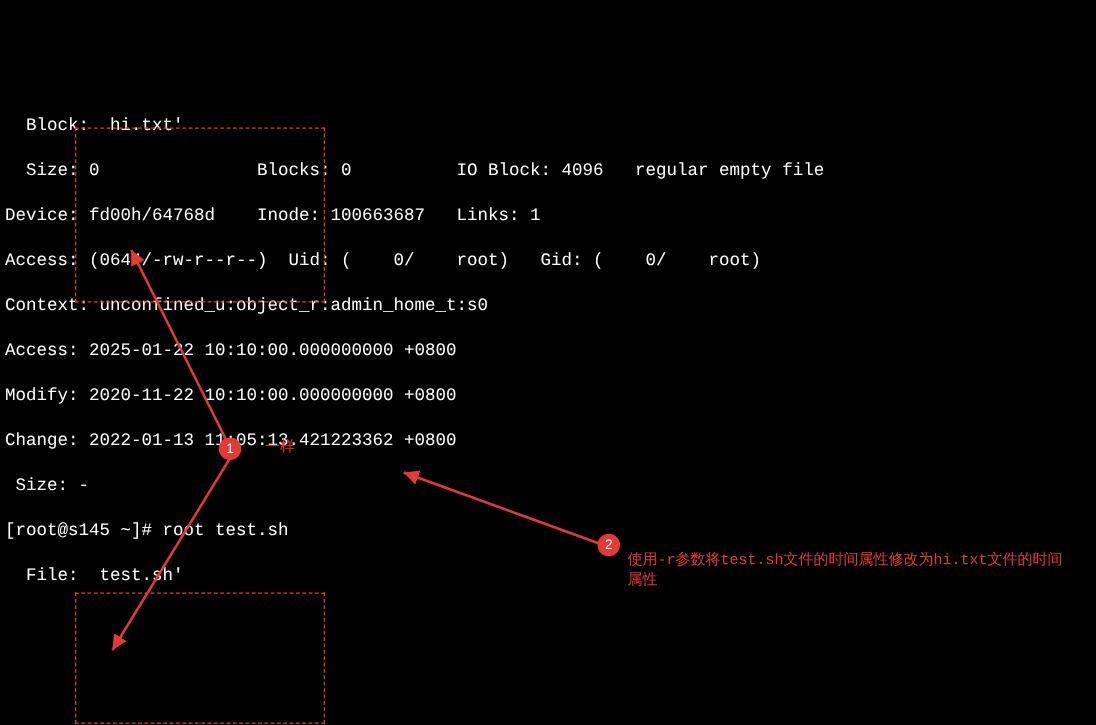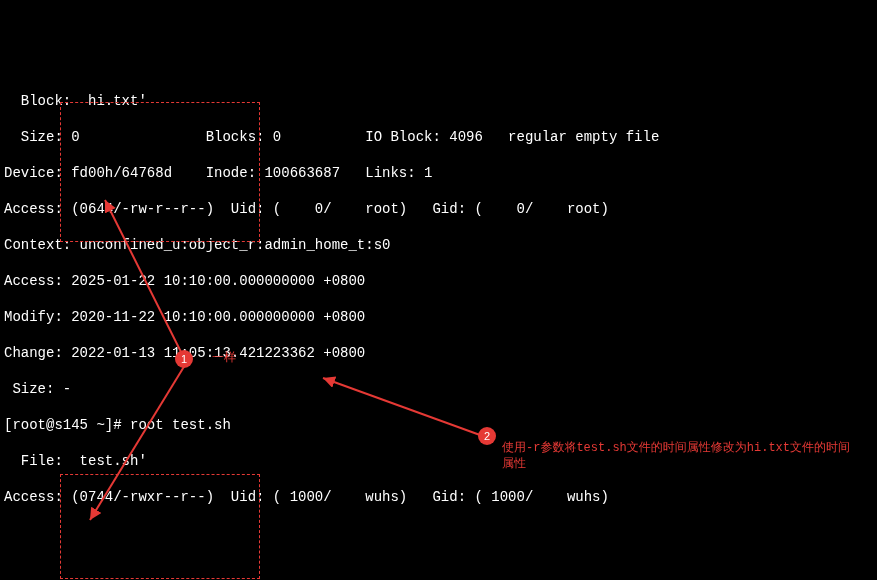--- a/index.html
+++ b/index.html
@@ -97,21 +97,20 @@
 <div>  Size: 0               Blocks: 0          IO Block: 4096   regular empty file</div>
 <div>Device: fd00h/64768d    Inode: 100663687   Links: 1</div>
 <div>Access: (0644/-rw-r--r--)  Uid: (    0/    root)   Gid: (    0/    root)</div>
 <div>Context: unconfined_u:object_r:admin_home_t:s0</div>
 <div>Access: 2025-01-22 10:10:00.000000000 +0800</div>
 <div>Modify: 2020-11-22 10:10:00.000000000 +0800</div>
 <div>Change: 2022-01-13 11:05:13.421223362 +0800</div>
 <div> Size: -</div>
 <div>[root@s145 ~]# root test.sh</div>
 <div>  File:  test.sh'</div>
-<div>Access: (0744/-rwxr--r--)  Uid: ( 1000/    wuhs)   Gid: ( 1000/    wuhs)</div>
 
 
 
 
 
 
 
 
 
 

